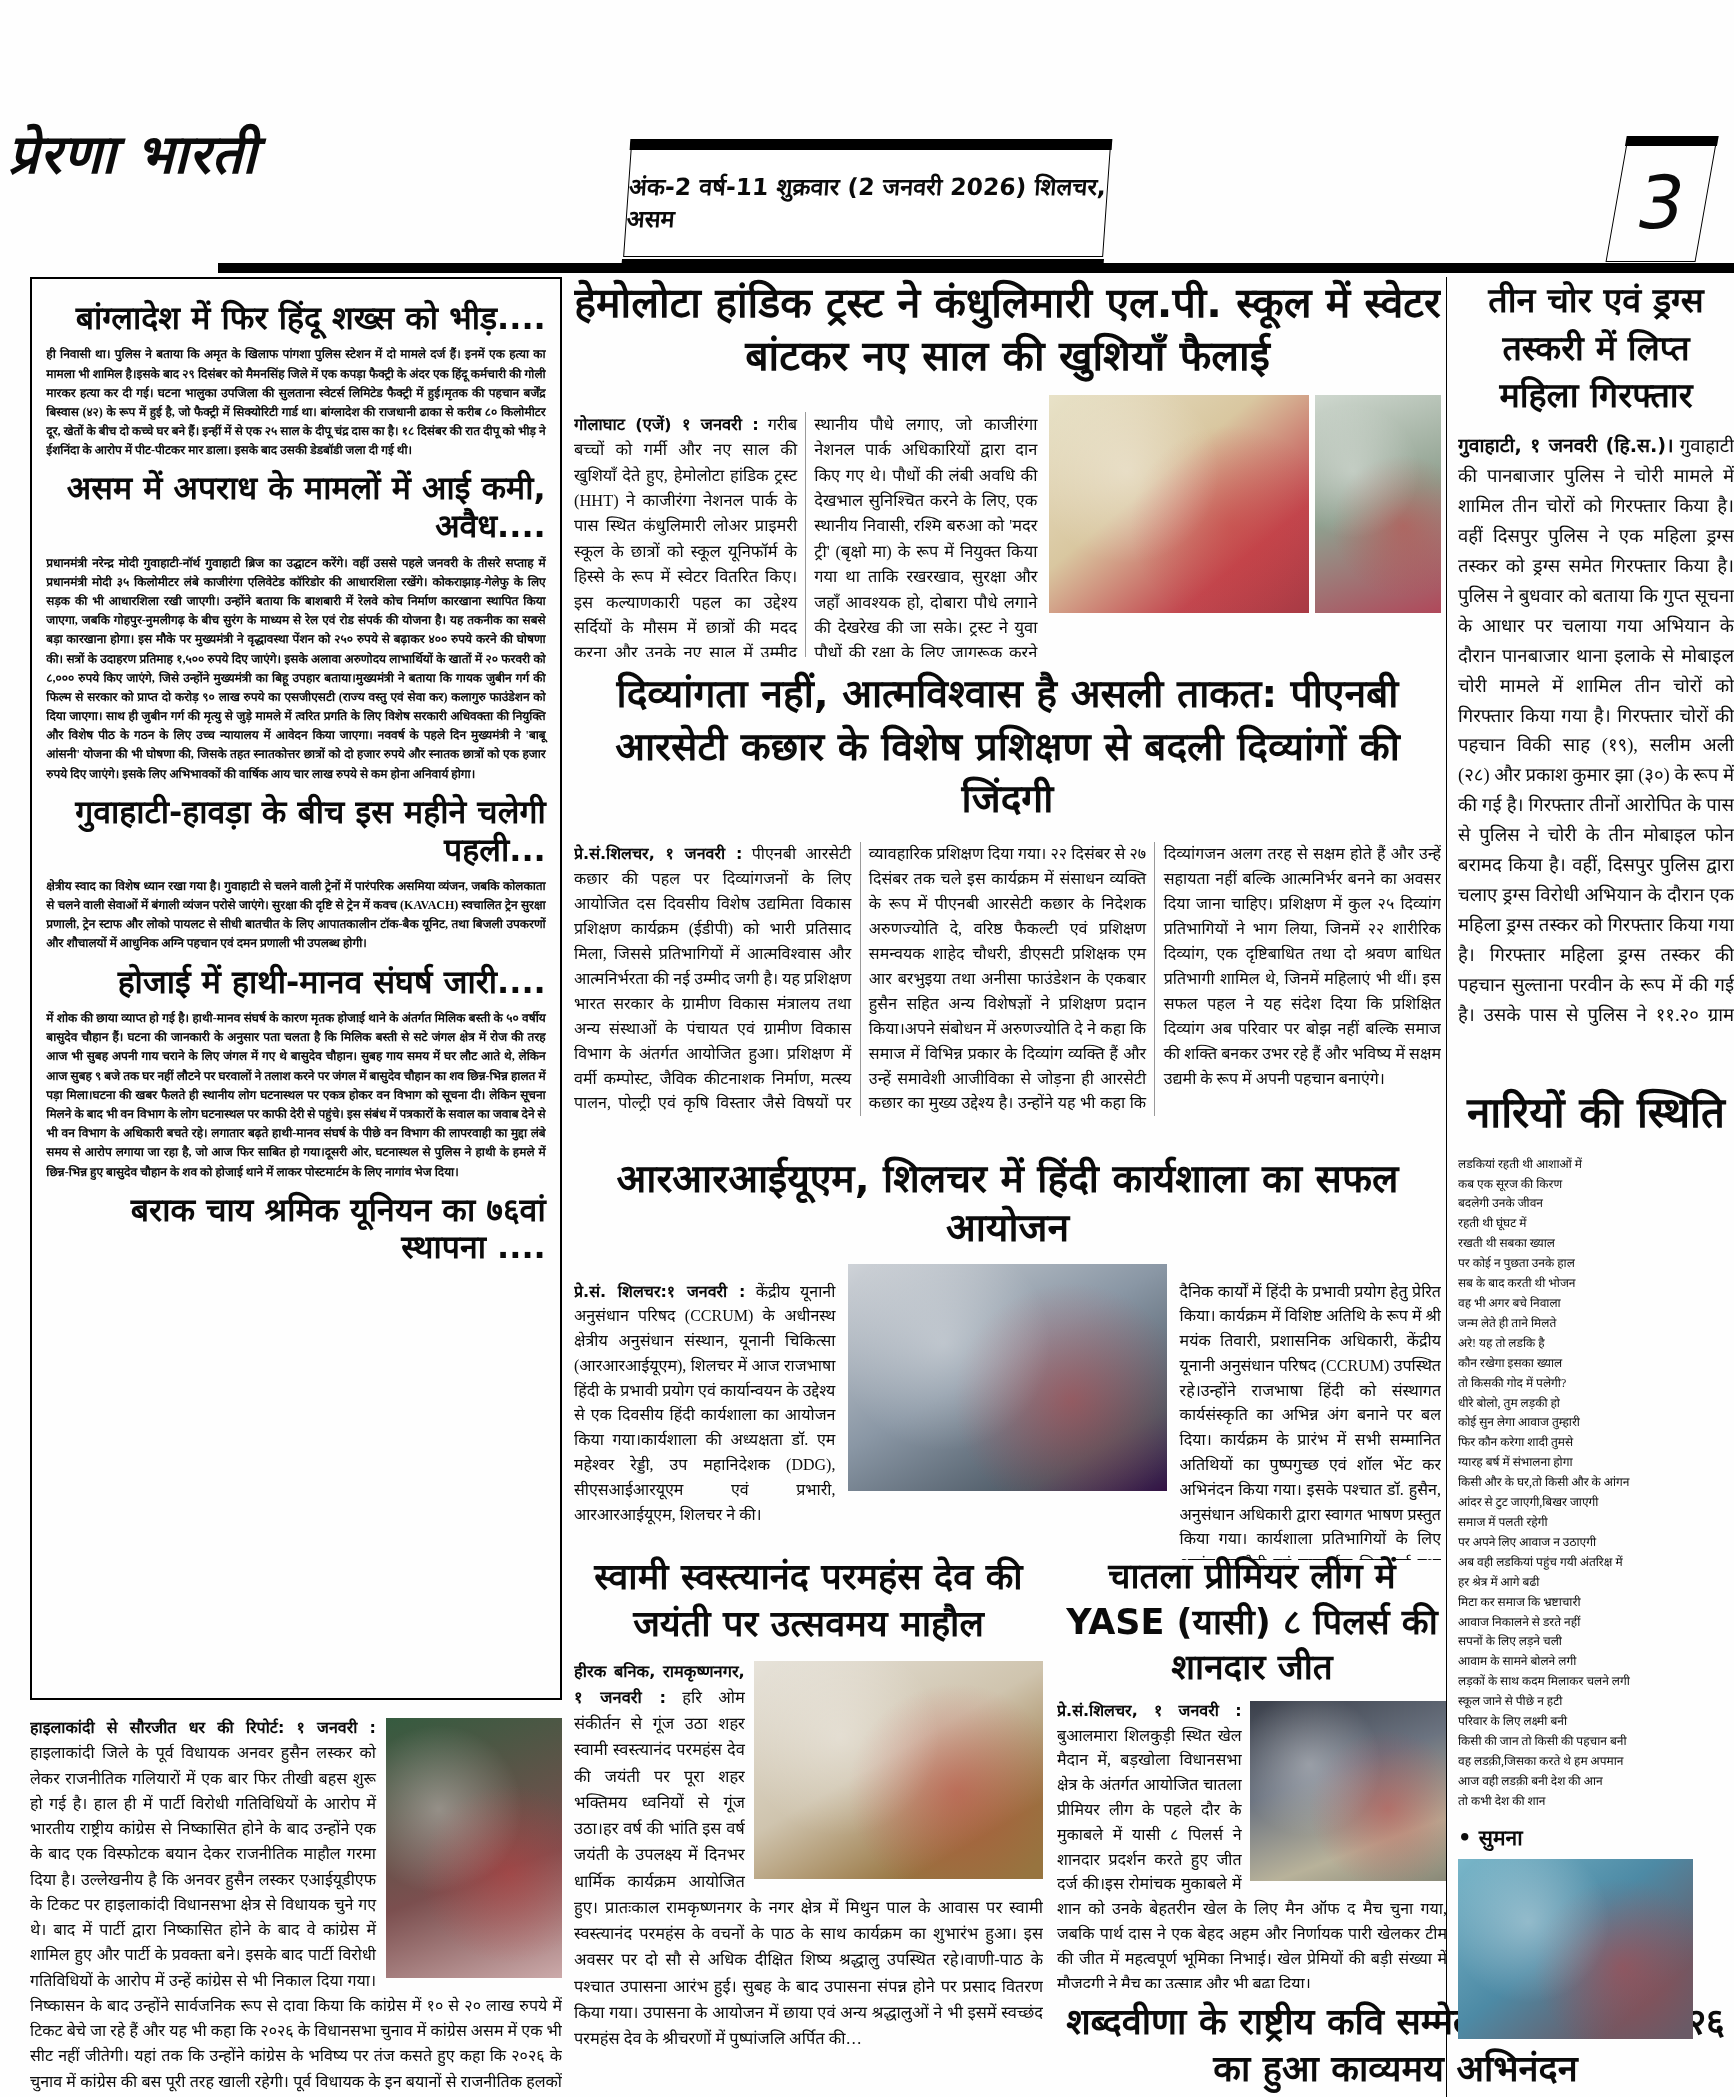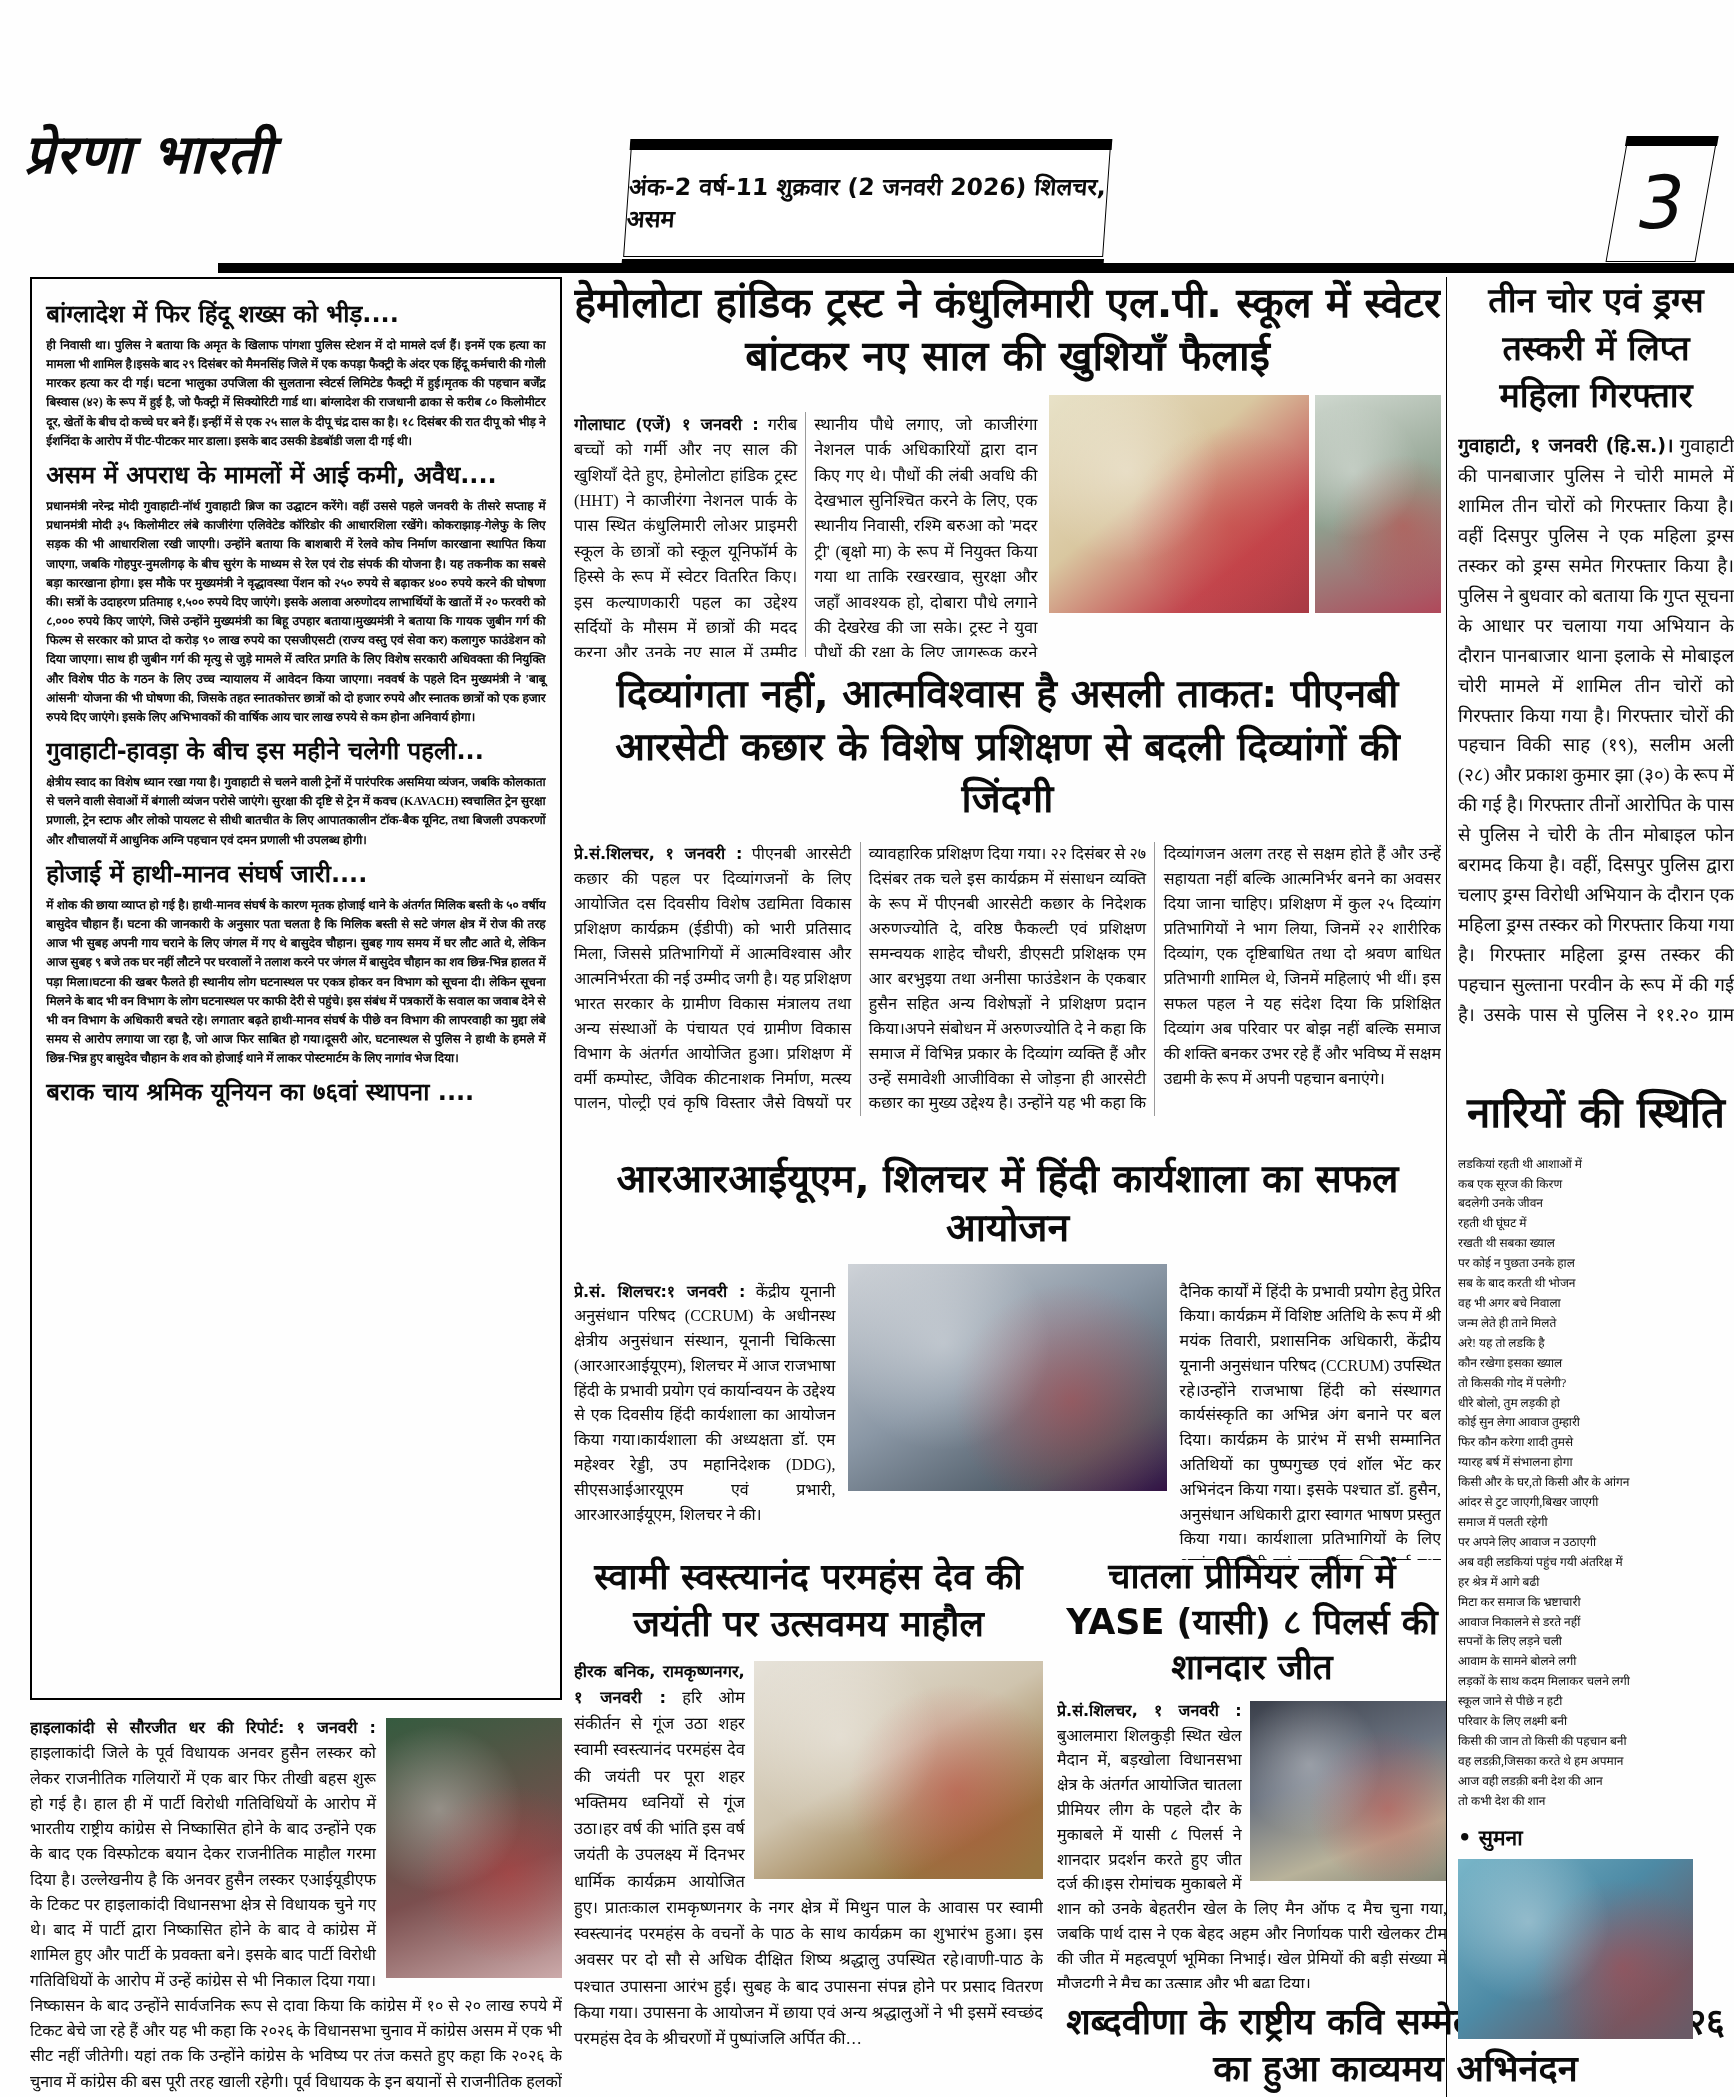--- a/index.html
+++ b/index.html
@@ -1,19 +1,19 @@
 <!DOCTYPE html>
 <html style="font-size:6.7px"><head>
 <meta charset="utf-8">
 <style>
   html,body{margin:0;padding:0;background:#9a9a9a;}
   .page{position:relative;width:1734px;height:2725px;background:#fefefe;color:#0b0b0b;
         font-family:"Liberation Serif","DejaVu Serif",serif;overflow:hidden;}
   
-  .masthead{position:absolute;left:24px;top:126px;width:268px;font-family:"DejaVu Serif","Liberation Serif",serif;
+  .masthead{position:absolute;left:8px;top:126px;width:268px;font-family:"DejaVu Serif","Liberation Serif",serif;
         font-weight:bold;font-style:italic;font-size:54px;line-height:1.05;letter-spacing:0.8px;}
   .dateline{position:absolute;left:627px;top:146px;width:478px;height:109px;border:1.7px solid #000;
         transform:skewX(-4deg);background:#fff;display:flex;align-items:center;justify-content:center;}
   .dateline:before,.dateline:after{content:"";position:absolute;left:-1.7px;right:-1.7px;height:11px;background:#000;}
   .dateline:before{top:-7.6px;} .dateline:after{bottom:-6.7px;height:4.2px;}
   .dateline span{font-family:"DejaVu Sans","Liberation Sans",sans-serif;font-weight:bold;font-size:23.5px;}
   .pagebox{position:absolute;left:1616px;top:143px;width:88px;height:117px;border:1.7px solid #000;
         transform:skewX(-10deg);display:flex;align-items:center;justify-content:center;}
   .pagebox:before{content:"";position:absolute;left:-1.7px;right:-1.7px;top:-7.6px;height:9.2px;background:#000;}
   .pagebox span{font-size:73px;font-family:"DejaVu Sans",sans-serif;}
@@ -23,21 +23,21 @@
   .body-txt{text-align:justify;}
   .byline{font-weight:bold;font-family:"DejaVu Sans",sans-serif;}
   .photo{background:linear-gradient(135deg,#b9a48a,#8e867c 55%,#6f6a61);position:relative;overflow:hidden;}
   .photo:after{content:"";position:absolute;inset:0;background:
      radial-gradient(circle at 30% 35%, rgba(255,255,255,.35), transparent 40%),
      radial-gradient(circle at 70% 60%, rgba(200,60,60,.45), transparent 45%);}
   
   .left-col{position:absolute;left:30px;top:277px;width:532px;}
   .script-head{font-family:"DejaVu Serif",serif;font-weight:bold;font-style:italic;font-size:44px;margin:0 0 11px 8.4px;}
   .fp-box{border:2.5px solid #000;padding:11px 14.3px;height:1397px;overflow:hidden;}
-  .fp-article h2{font-size:24px;line-height:1.18;text-align:left;margin:10px 0 7.6px;}
+  .fp-article h2{font-size:32px;line-height:1.18;text-align:right;margin:10px 0 7.6px;}
   .fp-article p{font-size:12px;line-height:1.6;margin:0 0 2.5px;font-weight:bold;}
   .anwar{margin-top:15px;height:579px;overflow:hidden;}
   .anwar h2{font-size:30px;line-height:1.25;margin-bottom:9.2px;}
   .anwar .photo{float:right;width:176px;height:260px;margin:3.4px 0 5px 10px;
      background:linear-gradient(160deg,#355b3f,#7b4f4f 60%,#caa);}
   .anwar p{font-size:16px;line-height:1.58;margin:0;}
   
   .center-col{position:absolute;left:574px;top:277px;width:867px;}
   .sweater{height:380px;overflow:hidden;}
   .sweater h2{font-size:41px;line-height:1.3;text-align:center;margin-bottom:11.7px;}

